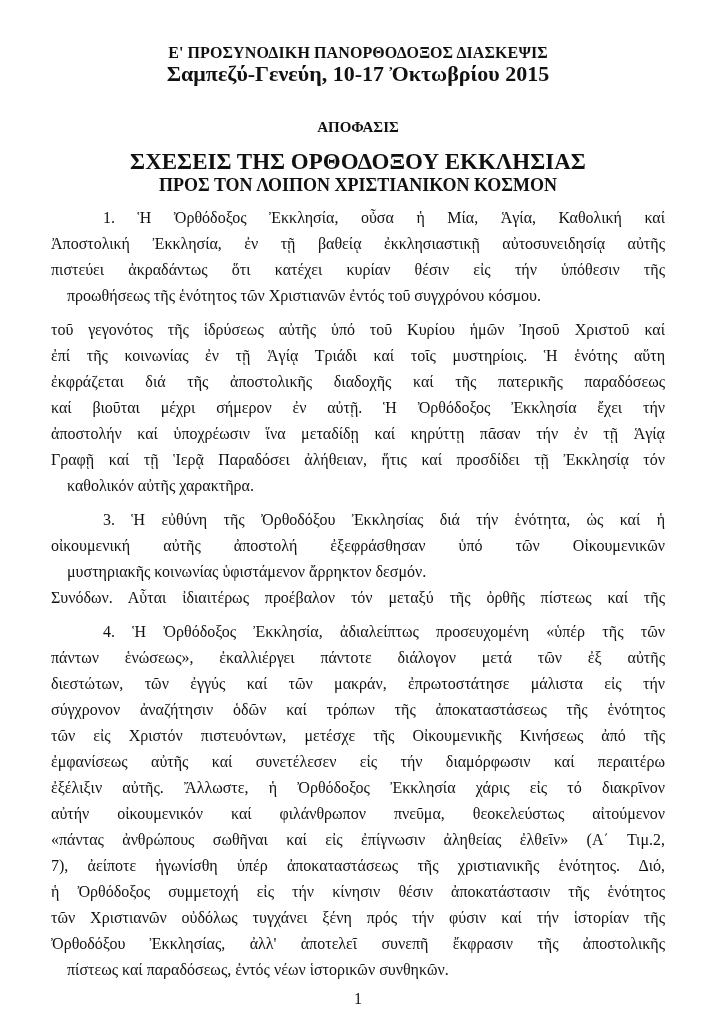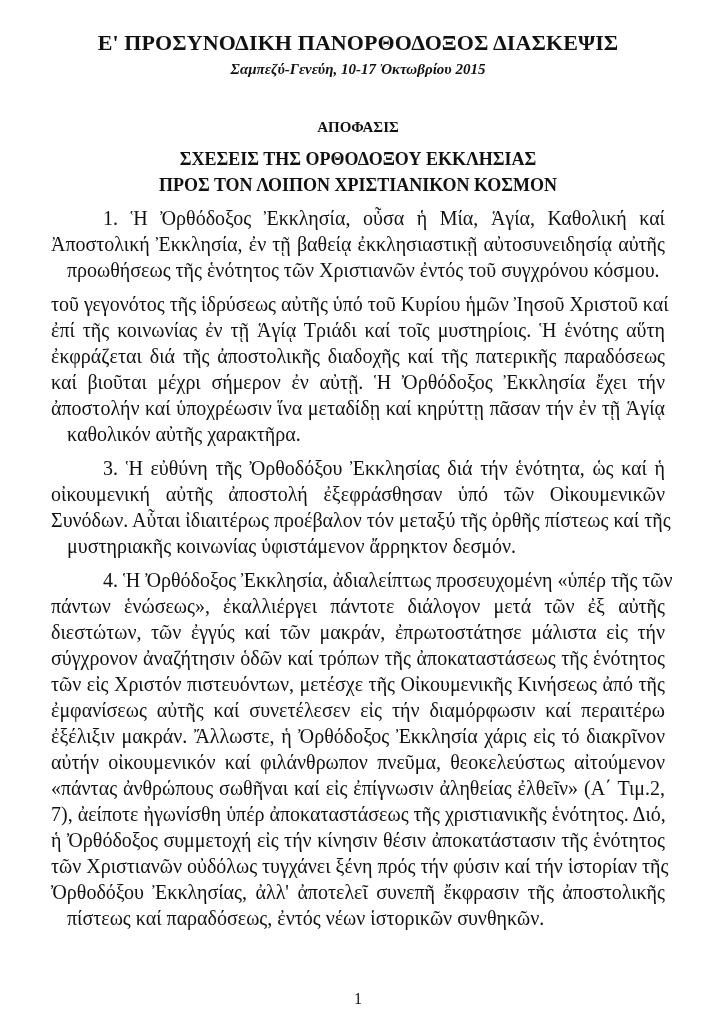--- a/index.html
+++ b/index.html
@@ -1,68 +1,70 @@
 <!DOCTYPE html>
 <html><head>
 <meta charset="utf-8">
 <style>
   html, body { margin: 0; padding: 0; background: #ffffff; }
   body { width: 716px; height: 1024px; position: relative; overflow: hidden;
          font-family: "Liberation Serif", "DejaVu Serif", serif; color: #111111; }
   .hdr { position: absolute; left: 0; width: 716px; text-align: center; font-weight: bold; }
-  .h1 { top: 30px; font-size: 22px; letter-spacing: 0.1px; }
-  .h2 { top: 61px; font-size: 15px; font-style: italic; }
+  .h1 { top: 44px; font-size: 16px; letter-spacing: 0.1px; }
+  .h2 { top: 61px; font-size: 22px; }
   .t1 { top: 119px; font-size: 15px; }
-  .t2 { top: 149px; font-size: 18px; }
+  .t2 { top: 149px; font-size: 23px; }
   .t3 { top: 175px; font-size: 18px; text-align: center; }
-  .body { position: absolute; left: 51px; width: 614px; top: 205px; font-size: 20px; }
+  .body { position: absolute; left: 51px; width: 614px; top: 205px; font-size: 16px; }
   .para { margin: 0 0 8px 0; }
   .line { display: block; height: 26px; line-height: 26px; white-space: nowrap;
           text-align: justify; text-align-last: justify; }
   .line.last { text-align-last: left; margin-left: 16px; }
   .line.first { padding-left: 52px; }
   .pnum { position: absolute; top: 990px; left: 0; width: 716px; text-align: center; font-size: 16px; }
 </style>
 </head>
 <body>
 
 <div class="hdr h1">Ε' ΠΡΟΣΥΝΟΔΙΚΗ ΠΑΝΟΡΘΟΔΟΞΟΣ ΔΙΑΣΚΕΨΙΣ</div>
 <div class="hdr h2">Σαμπεζύ-Γενεύη, 10-17 Ὀκτωβρίου 2015</div>
 <div class="hdr t1">ΑΠΟΦΑΣΙΣ</div>
 <div class="hdr t2">ΣΧΕΣΕΙΣ ΤΗΣ ΟΡΘΟΔΟΞΟΥ ΕΚΚΛΗΣΙΑΣ</div>
 <div class="hdr t3">ΠΡΟΣ ΤΟΝ ΛΟΙΠΟΝ ΧΡΙΣΤΙΑΝΙΚΟΝ ΚΟΣΜΟΝ</div>
 
 <div class="body" id="body">
     <div class="para">
       <span class="line first">1. Ἡ Ὀρθόδοξος Ἐκκλησία, οὖσα ἡ Μία, Ἁγία, Καθολική καί</span>
       <span class="line">Ἀποστολική Ἐκκλησία, ἐν τῇ βαθείᾳ ἐκκλησιαστικῇ αὐτοσυνειδησίᾳ αὐτῆς</span>
+      <span class="line">πιστεύει ἀκραδάντως ὅτι κατέχει κυρίαν θέσιν εἰς τήν ὑπόθεσιν τῆς</span>
       <span class="line last">προωθήσεως τῆς ἑνότητος τῶν Χριστιανῶν ἐντός τοῦ συγχρόνου κόσμου.</span>
     </div>
     <div class="para">
       <span class="line">τοῦ γεγονότος τῆς ἱδρύσεως αὐτῆς ὑπό τοῦ Κυρίου ἡμῶν Ἰησοῦ Χριστοῦ καί</span>
       <span class="line">ἐπί τῆς κοινωνίας ἐν τῇ Ἁγίᾳ Τριάδι καί τοῖς μυστηρίοις. Ἡ ἑνότης αὕτη</span>
       <span class="line">ἐκφράζεται διά τῆς ἀποστολικῆς διαδοχῆς καί τῆς πατερικῆς παραδόσεως</span>
       <span class="line">καί βιοῦται μέχρι σήμερον ἐν αὐτῇ. Ἡ Ὀρθόδοξος Ἐκκλησία ἔχει τήν</span>
       <span class="line">ἀποστολήν καί ὑποχρέωσιν ἵνα μεταδίδῃ καί κηρύττῃ πᾶσαν τήν ἐν τῇ Ἁγίᾳ</span>
+      <span class="line">Γραφῇ καί τῇ Ἱερᾷ Παραδόσει ἀλήθειαν, ἥτις καί προσδίδει τῇ Ἐκκλησίᾳ τόν</span>
       <span class="line last">καθολικόν αὐτῆς χαρακτῆρα.</span>
     </div>
     <div class="para">
       <span class="line first">3. Ἡ εὐθύνη τῆς Ὀρθοδόξου Ἐκκλησίας διά τήν ἑνότητα, ὡς καί ἡ</span>
       <span class="line">οἰκουμενική αὐτῆς ἀποστολή ἐξεφράσθησαν ὑπό τῶν Οἰκουμενικῶν</span>
+      <span class="line last">μυστηριακῆς κοινωνίας ὑφιστάμενον ἄρρηκτον δεσμόν.</span>
       <span class="line">Συνόδων. Αὗται ἰδιαιτέρως προέβαλον τόν μεταξύ τῆς ὀρθῆς πίστεως καί τῆς</span>
-      <span class="line last">μυστηριακῆς κοινωνίας ὑφιστάμενον ἄρρηκτον δεσμόν.</span>
     </div>
     <div class="para">
       <span class="line first">4. Ἡ Ὀρθόδοξος Ἐκκλησία, ἀδιαλείπτως προσευχομένη «ὑπέρ τῆς τῶν</span>
       <span class="line">πάντων ἑνώσεως», ἐκαλλιέργει πάντοτε διάλογον μετά τῶν ἐξ αὐτῆς</span>
       <span class="line">διεστώτων, τῶν ἐγγύς καί τῶν μακράν, ἐπρωτοστάτησε μάλιστα εἰς τήν</span>
       <span class="line">σύγχρονον ἀναζήτησιν ὁδῶν καί τρόπων τῆς ἀποκαταστάσεως τῆς ἑνότητος</span>
       <span class="line">τῶν εἰς Χριστόν πιστευόντων, μετέσχε τῆς Οἰκουμενικῆς Κινήσεως ἀπό τῆς</span>
       <span class="line">ἐμφανίσεως αὐτῆς καί συνετέλεσεν εἰς τήν διαμόρφωσιν καί περαιτέρω</span>
-      <span class="line">ἐξέλιξιν μακράν. Ἄλλωστε, ἡ Ὀρθόδοξος Ἐκκλησία χάρις εἰς τό διακρῖνον</span>
+      <span class="line">ἐξέλιξιν αὐτῆς. Ἄλλωστε, ἡ Ὀρθόδοξος Ἐκκλησία χάρις εἰς τό διακρῖνον</span>
       <span class="line">αὐτήν οἰκουμενικόν καί φιλάνθρωπον πνεῦμα, θεοκελεύστως αἰτούμενον</span>
       <span class="line">«πάντας ἀνθρώπους σωθῆναι καί εἰς ἐπίγνωσιν ἀληθείας ἐλθεῖν» (Α΄ Τιμ.2,</span>
       <span class="line">7), ἀείποτε ἠγωνίσθη ὑπέρ ἀποκαταστάσεως τῆς χριστιανικῆς ἑνότητος. Διό,</span>
       <span class="line">ἡ Ὀρθόδοξος συμμετοχή εἰς τήν κίνησιν θέσιν ἀποκατάστασιν τῆς ἑνότητος</span>
       <span class="line">τῶν Χριστιανῶν οὐδόλως τυγχάνει ξένη πρός τήν φύσιν καί τήν ἱστορίαν τῆς</span>
       <span class="line">Ὀρθοδόξου Ἐκκλησίας, ἀλλ' ἀποτελεῖ συνεπῆ ἔκφρασιν τῆς ἀποστολικῆς</span>
       <span class="line last">πίστεως καί παραδόσεως, ἐντός νέων ἱστορικῶν συνθηκῶν.</span>
     </div>
   </div>
 

